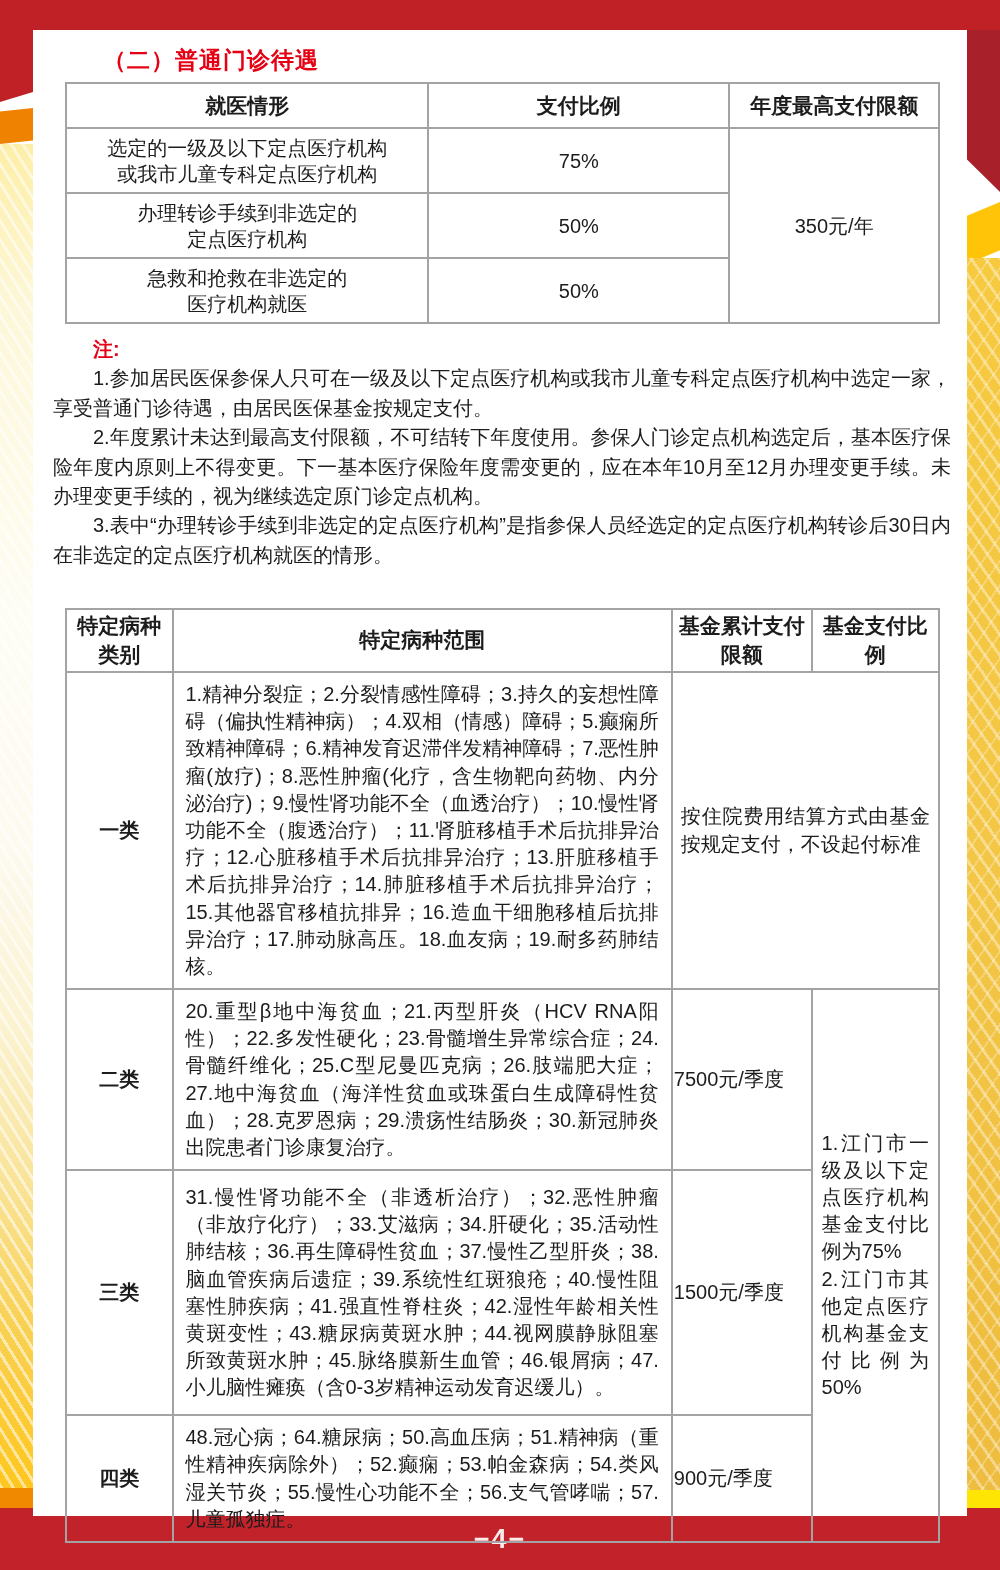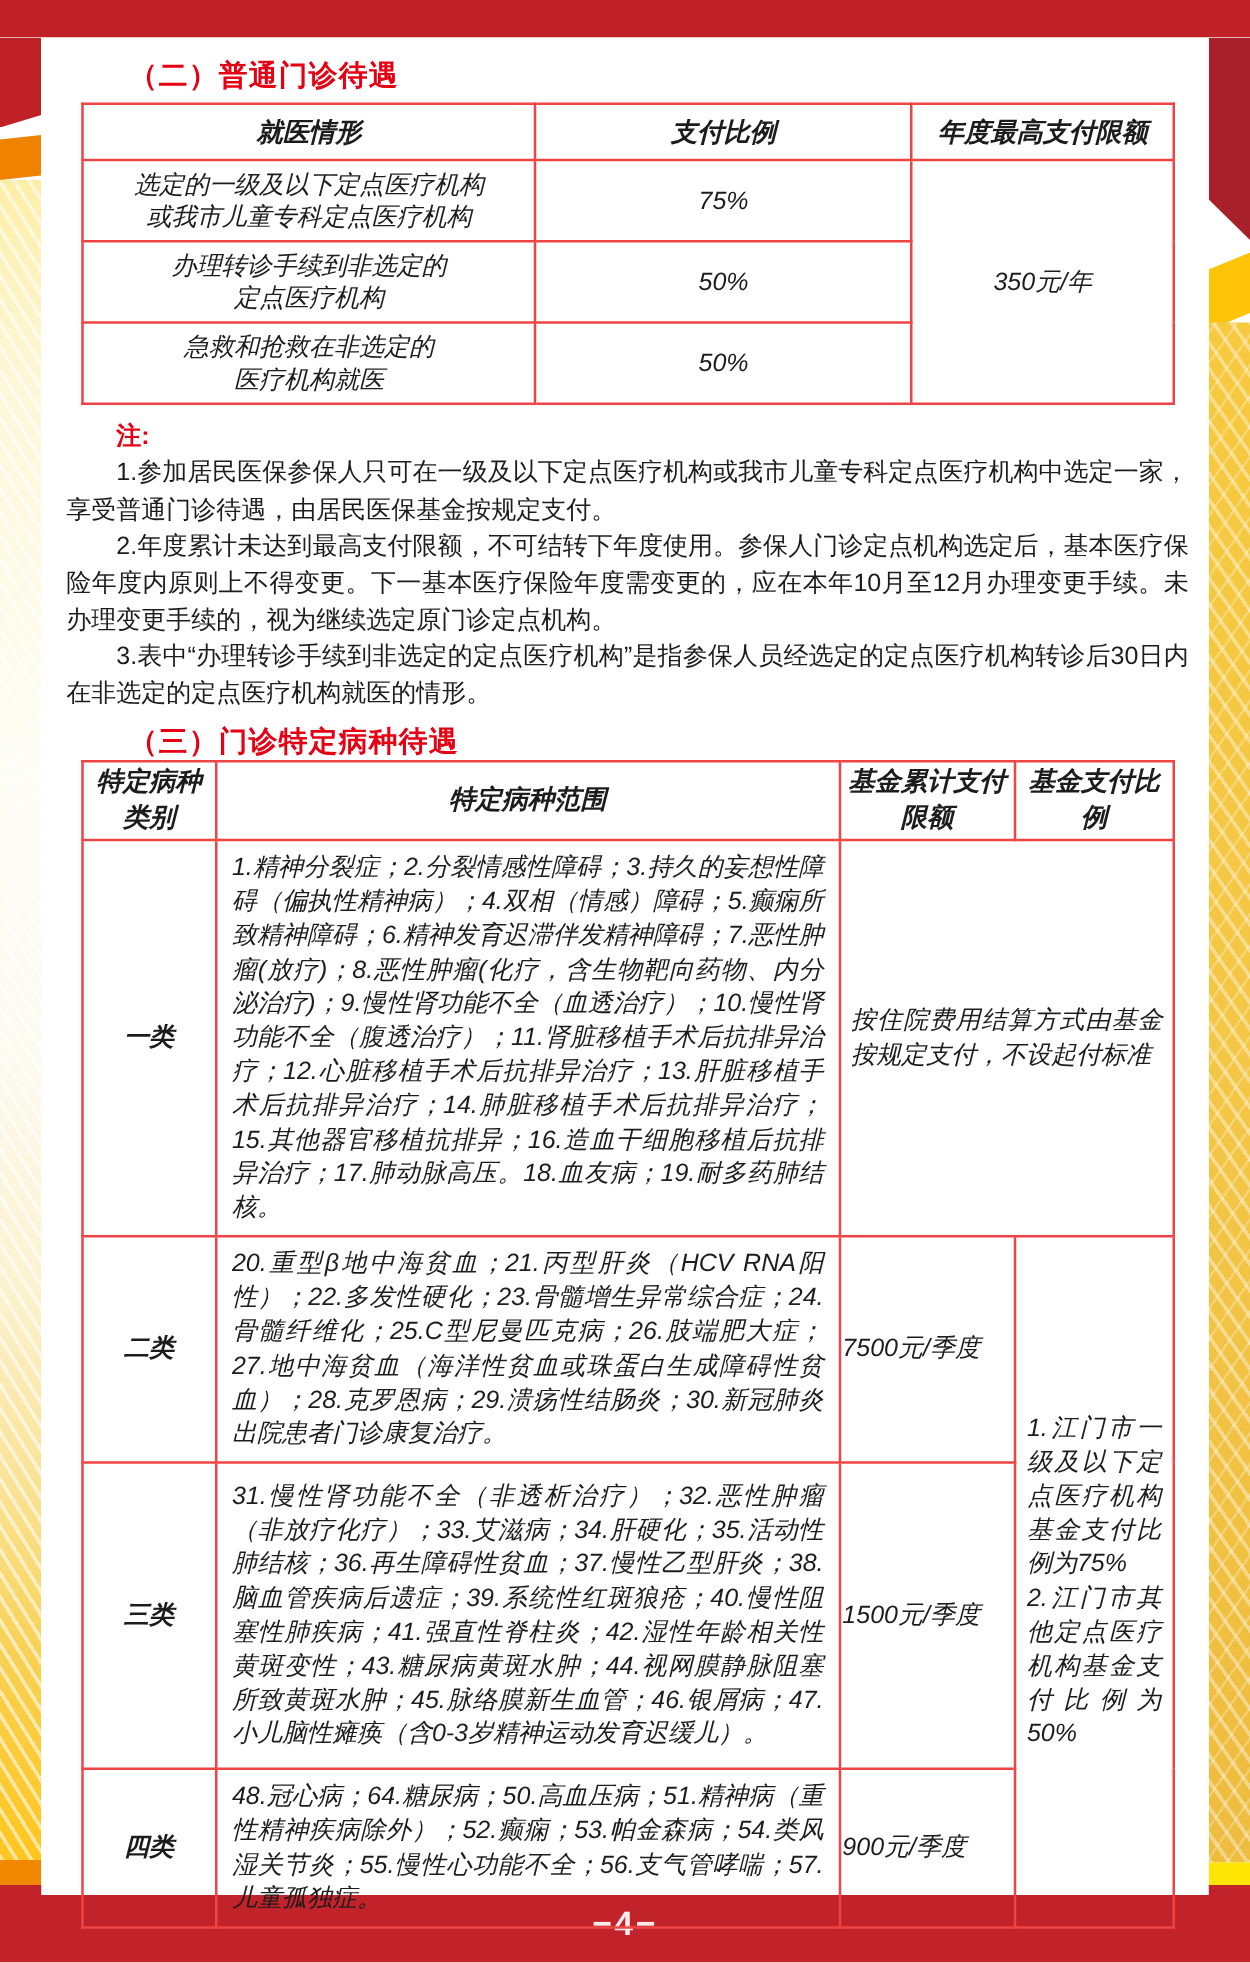--- a/index.html
+++ b/index.html
@@ -39,21 +39,21 @@
   .rs-yellow{position:absolute;left:0;bottom:0;width:33px;height:18px;background:#ffe504;}
   
   .content{position:absolute;left:33px;top:30px;width:934px;height:1486px;background:#ffffff;}
   .sec-title{
     color:#e60014;font-weight:bold;font-size:23px;letter-spacing:1px;
     margin:0;padding:0;
   }
   .sec-title.first{position:absolute;left:70px;top:15px;}
   .sec-title.second{position:absolute;left:70px;top:548px;}
   table{border-collapse:collapse;table-layout:fixed;}
-  td,th{border:2px solid #ef4444;box-sizing:border-box;font-weight:normal;font-style:italic;}
+  td,th{border:2px solid #a3a3a3;box-sizing:border-box;font-weight:normal;}
   .tbl1{position:absolute;left:32px;top:52px;width:875px;}
   .tbl1 th{height:45px;font-size:21px;font-weight:bold;text-align:center;vertical-align:middle;}
   .tbl1 td{height:65px;font-size:20px;text-align:center;vertical-align:middle;line-height:1.3;}
   .pre{white-space:pre-line;}
   .notes{position:absolute;left:20px;top:305px;width:898px;font-size:20px;line-height:1.47;}
   .notes-label{color:#e60014;font-weight:bold;margin:0 0 2px 0;}
   .notes p{margin:0;text-indent:2em;text-align:justify;}
   .tbl2{position:absolute;left:32px;top:578px;width:875px;}
   .tbl2 th{font-size:21px;font-weight:bold;text-align:center;vertical-align:middle;height:63px;line-height:1.35;}
   .tbl2 td{font-size:20px;vertical-align:middle;line-height:1.36;}
@@ -126,21 +126,20 @@
   </tbody>
     </table>
 
   <div class="notes">
     <p class="notes-label">注:</p>
     <p>1.参加居民医保参保人只可在一级及以下定点医疗机构或我市儿童专科定点医疗机构中选定一家，享受普通门诊待遇，由居民医保基金按规定支付。</p>
     <p>2.年度累计未达到最高支付限额，不可结转下年度使用。参保人门诊定点机构选定后，基本医疗保险年度内原则上不得变更。下一基本医疗保险年度需变更的，应在本年10月至12月办理变更手续。未办理变更手续的，视为继续选定原门诊定点机构。</p>
     <p>3.表中“办理转诊手续到非选定的定点医疗机构”是指参保人员经选定的定点医疗机构转诊后30日内在非选定的定点医疗机构就医的情形。</p>
   </div>
 
-  <h2 class="sec-title second">（三）门诊特定病种待遇</h2>
 
   <table class="tbl2">
     <colgroup>
         <col class="col-cat">
         <col class="col-scope">
         <col class="col-limit">
         <col class="col-ratio">
       </colgroup>
     <tbody>
         <tr>

